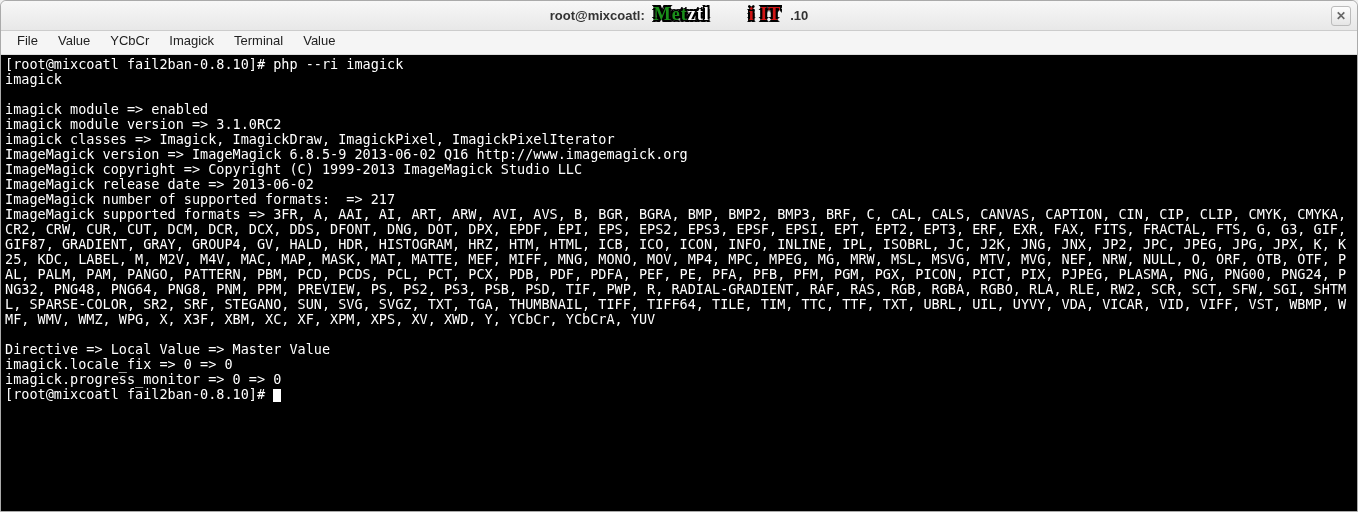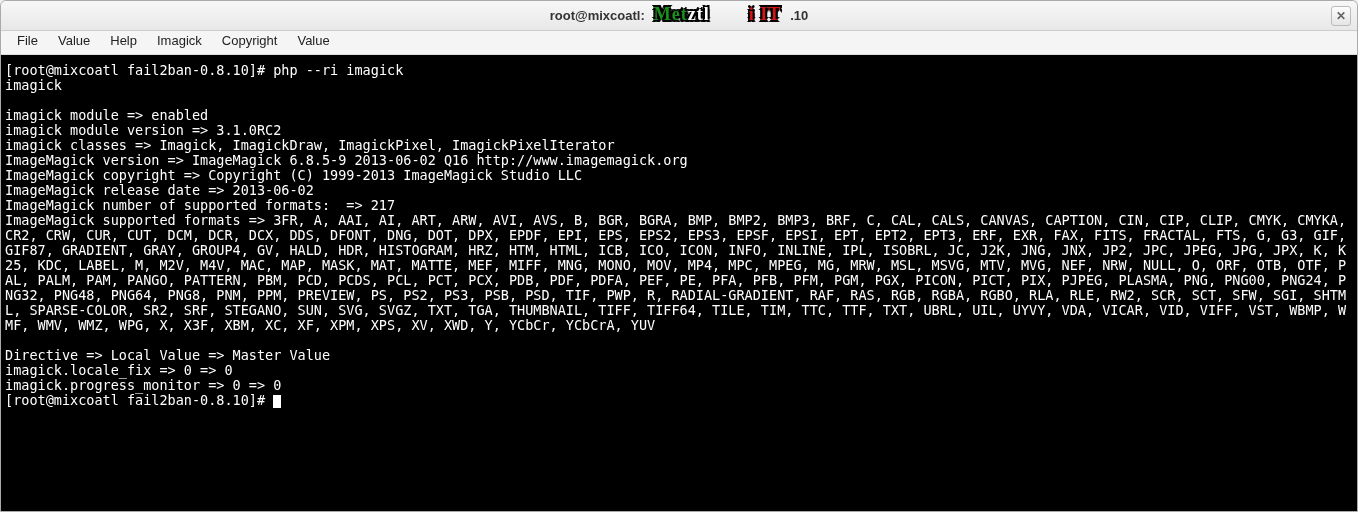--- a/index.html
+++ b/index.html
@@ -82,21 +82,21 @@
     padding: 2px 10px;
     cursor: pointer;
   }
   .terminal {
     flex: 1;
     background: #000;
     color: #fff;
     font-family: "DejaVu Sans Mono", "Liberation Mono", Consolas, monospace;
     font-size: 13.5px;
     line-height: 15px;
-    padding: 8px 4px;
+    padding: 2px 4px;
     white-space: pre-wrap;
     word-break: break-all;
     overflow: hidden;
   }
   .cursor {
     display: inline-block;
     width: 8px;
     height: 13px;
     background: #fff;
     vertical-align: text-bottom;
@@ -113,23 +113,23 @@
       <span>.10</span>
     </div>
     <div class="close-btn">
       <span>✕</span>
     </div>
   </div>
 
   <div class="menubar">
     <span class="menu-item">File</span>
     <span class="menu-item">Value</span>
-    <span class="menu-item">Help</span>
+    <span class="menu-item">YCbCr</span>
     <span class="menu-item">Imagick</span>
-    <span class="menu-item">Copyright</span>
+    <span class="menu-item">Terminal</span>
     <span class="menu-item">Value</span>
   </div>
 
   <div class="terminal"><span>[root@mixcoatl fail2ban-0.8.10]# </span><span>php --ri imagick</span><span>
 imagick
 
 imagick module =&gt; enabled
 imagick module version =&gt; 3.1.0RC2
 imagick classes =&gt; Imagick, ImagickDraw, ImagickPixel, ImagickPixelIterator
 ImageMagick version =&gt; ImageMagick 6.8.5-9 2013-06-02 Q16 http://www.imagemagick.org

